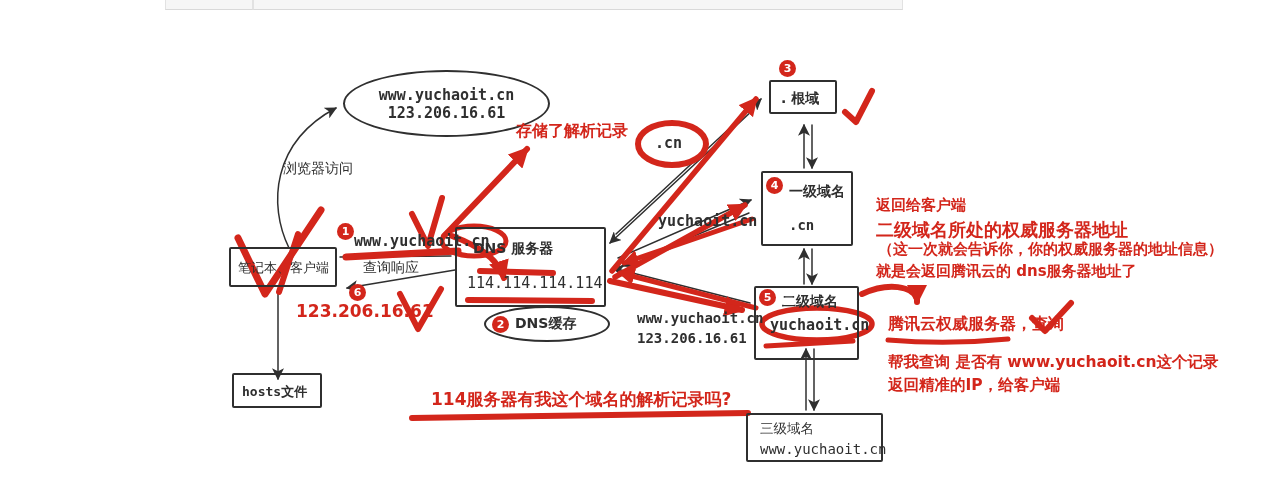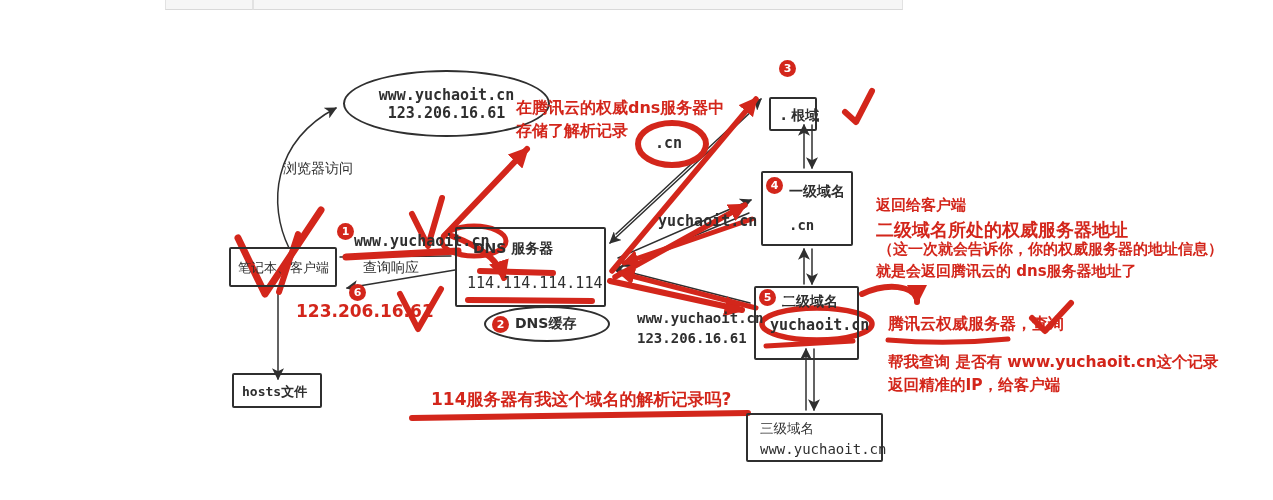--- a/index.html
+++ b/index.html
@@ -145,21 +145,21 @@
 
   <div class="ellipse txt" style="left:484px; top:306px; width:126px; height:36px;"></div>
   <div class="num txt" style="left:492px; top:316px;">2</div>
   <div class="lbl ink txt" style="left:515px; top:315px; font-size:14px; font-weight:bold;">DNS缓存</div>
 
   <div class="hbox txt" style="left:232px; top:373px; width:90px; height:35px;text-align:right;">
     <div class="cap mono ink" style="left:8px; top:8px; font-size:13px; font-weight:bold;">hosts文件</div>
   </div>
 
   <div class="num txt" style="left:779px; top:60px;">3</div>
-  <div class="hbox txt" style="left:769px; top:97px; width:48px; height:34px;">
+  <div class="hbox txt" style="left:769px; top:80px; width:68px; height:34px;">
     <div class="cap ink" style="left:10px; top:8px; font-size:14px; font-weight:bold;">. 根域</div>
   </div>
 
   <div class="hbox txt" style="left:761px; top:171px; width:92px; height:75px;">
     <div class="cap ink" style="left:26px; top:10px; font-size:14px; font-weight:bold;">一级域名</div>
     <div class="cap mono ink" style="left:26px; top:44px; font-size:14px; font-weight:bold;">.cn</div>
   </div>
   <div class="num txt" style="left:766px; top:177px;">4</div>
 
   <div class="hbox txt" style="left:754px; top:286px; width:105px; height:74px;">
@@ -171,21 +171,20 @@
   <div class="hbox txt" style="left:746px; top:413px; width:137px; height:49px;">
     <div class="cap ink" style="left:12px; top:5px; font-size:13.5px;">三级域名</div>
     <div class="cap mono ink" style="left:12px; top:26px; font-size:14px;">www.yuchaoit.cn</div>
   </div>
 
   <div class="lbl mono ink txt" style="left:655px; top:134px; font-size:15px; font-weight:bold;">.cn</div>
   <div class="lbl mono ink txt" style="left:658px; top:212px; font-size:15px; font-weight:bold;">yuchaoit.cn</div>
   <div class="lbl mono ink txt" style="left:637px; top:310px; font-size:14px; font-weight:bold;">www.yuchaoit.cn</div>
   <div class="lbl mono ink txt" style="left:637px; top:330px; font-size:14px; font-weight:bold;">123.206.16.61</div>
 
-  <div class="annot txt" style="left:516px; top:98px; font-size:16px;">在腾讯云的权威dns服务器中</div>
   <div class="annot txt" style="left:516px; top:121px; font-size:16px;">存储了解析记录</div>
 
   <div class="annot txt" style="left:876px; top:196px; font-size:15px;">返回给客户端</div>
   <div class="annot txt" style="left:876px; top:218px; font-size:18px;">二级域名所处的权威服务器地址</div>
   <div class="annot txt" style="left:878px; top:240px; font-size:15px;">（这一次就会告诉你，你的权威服务器的地址信息）</div>
   <div class="annot txt" style="left:876px; top:262px; font-size:15px;">就是会返回腾讯云的 dns服务器地址了</div>
 
   <div class="annot txt" style="left:888px; top:314px; font-size:16px;">腾讯云权威服务器，查询</div>
 
   <div class="annot txt" style="left:888px; top:352px; font-size:15.5px;">帮我查询 是否有 www.yuchaoit.cn这个记录</div>

